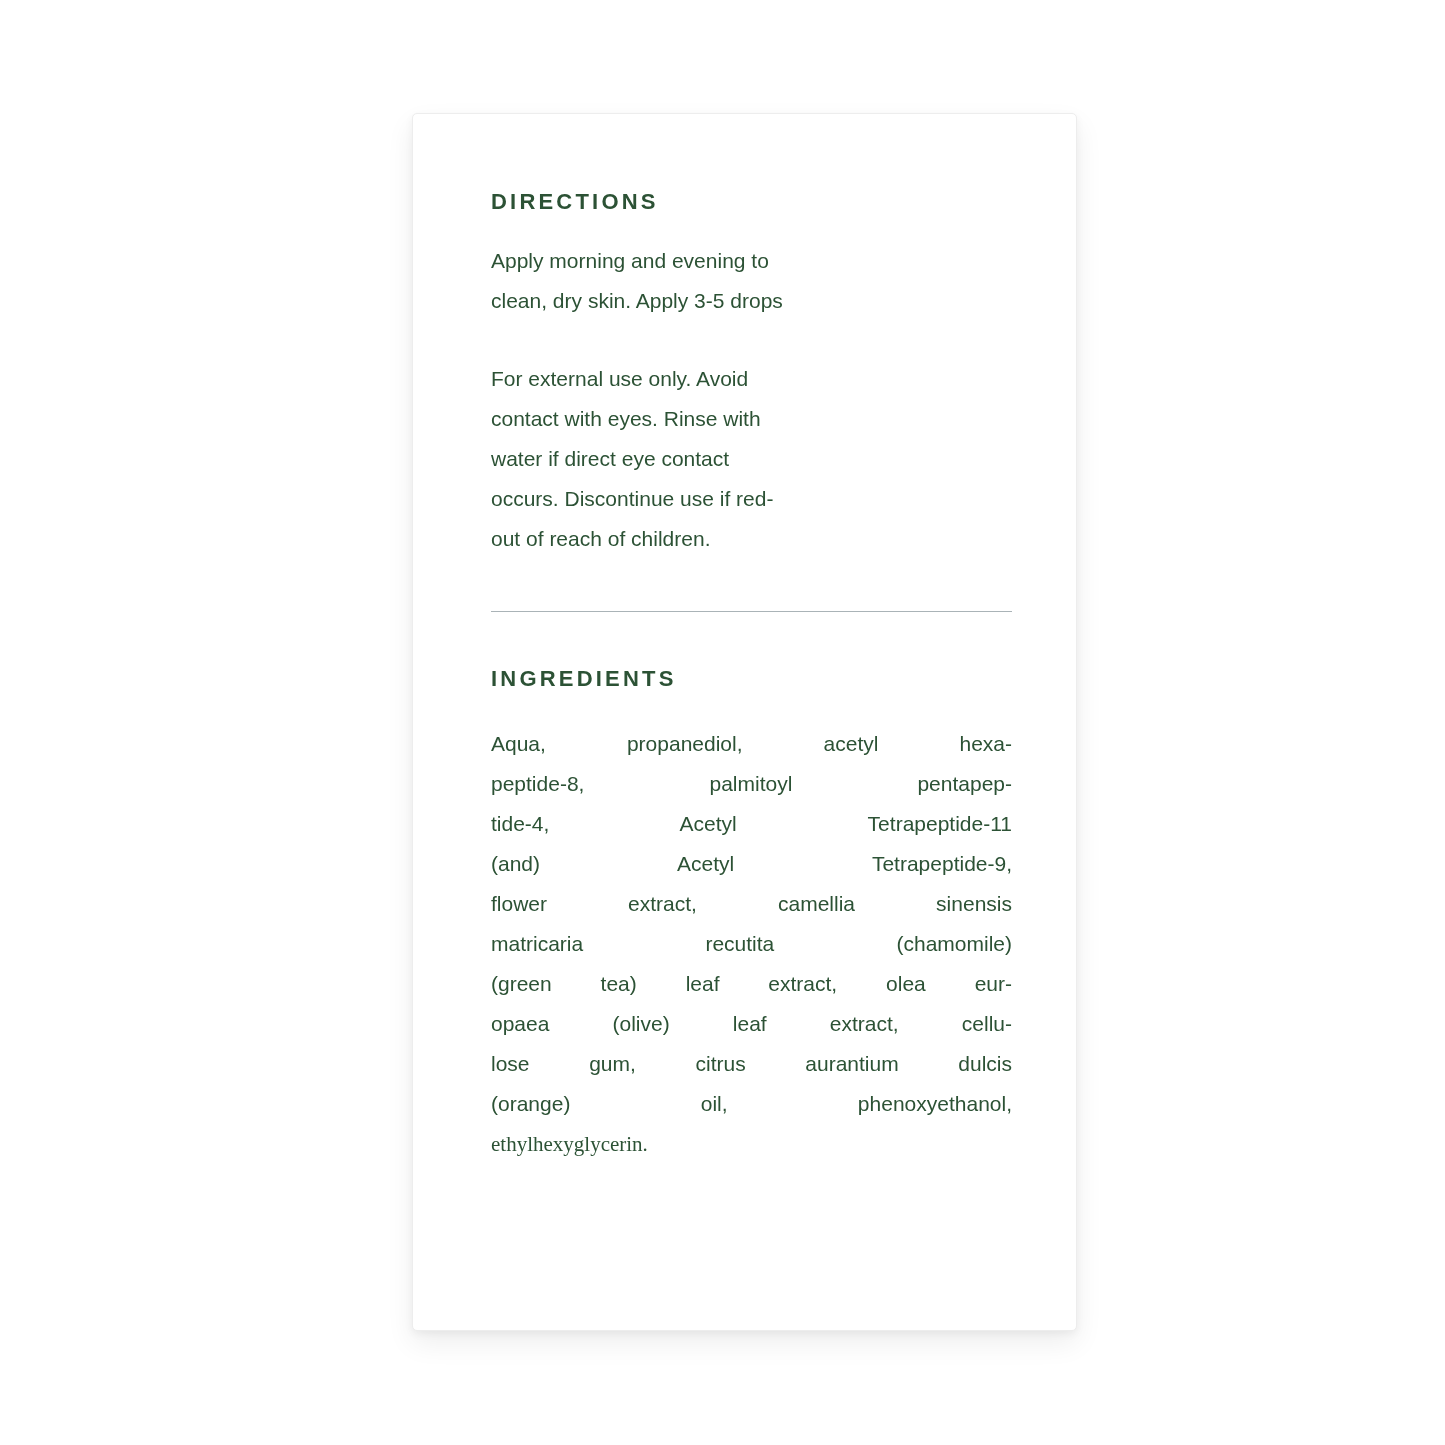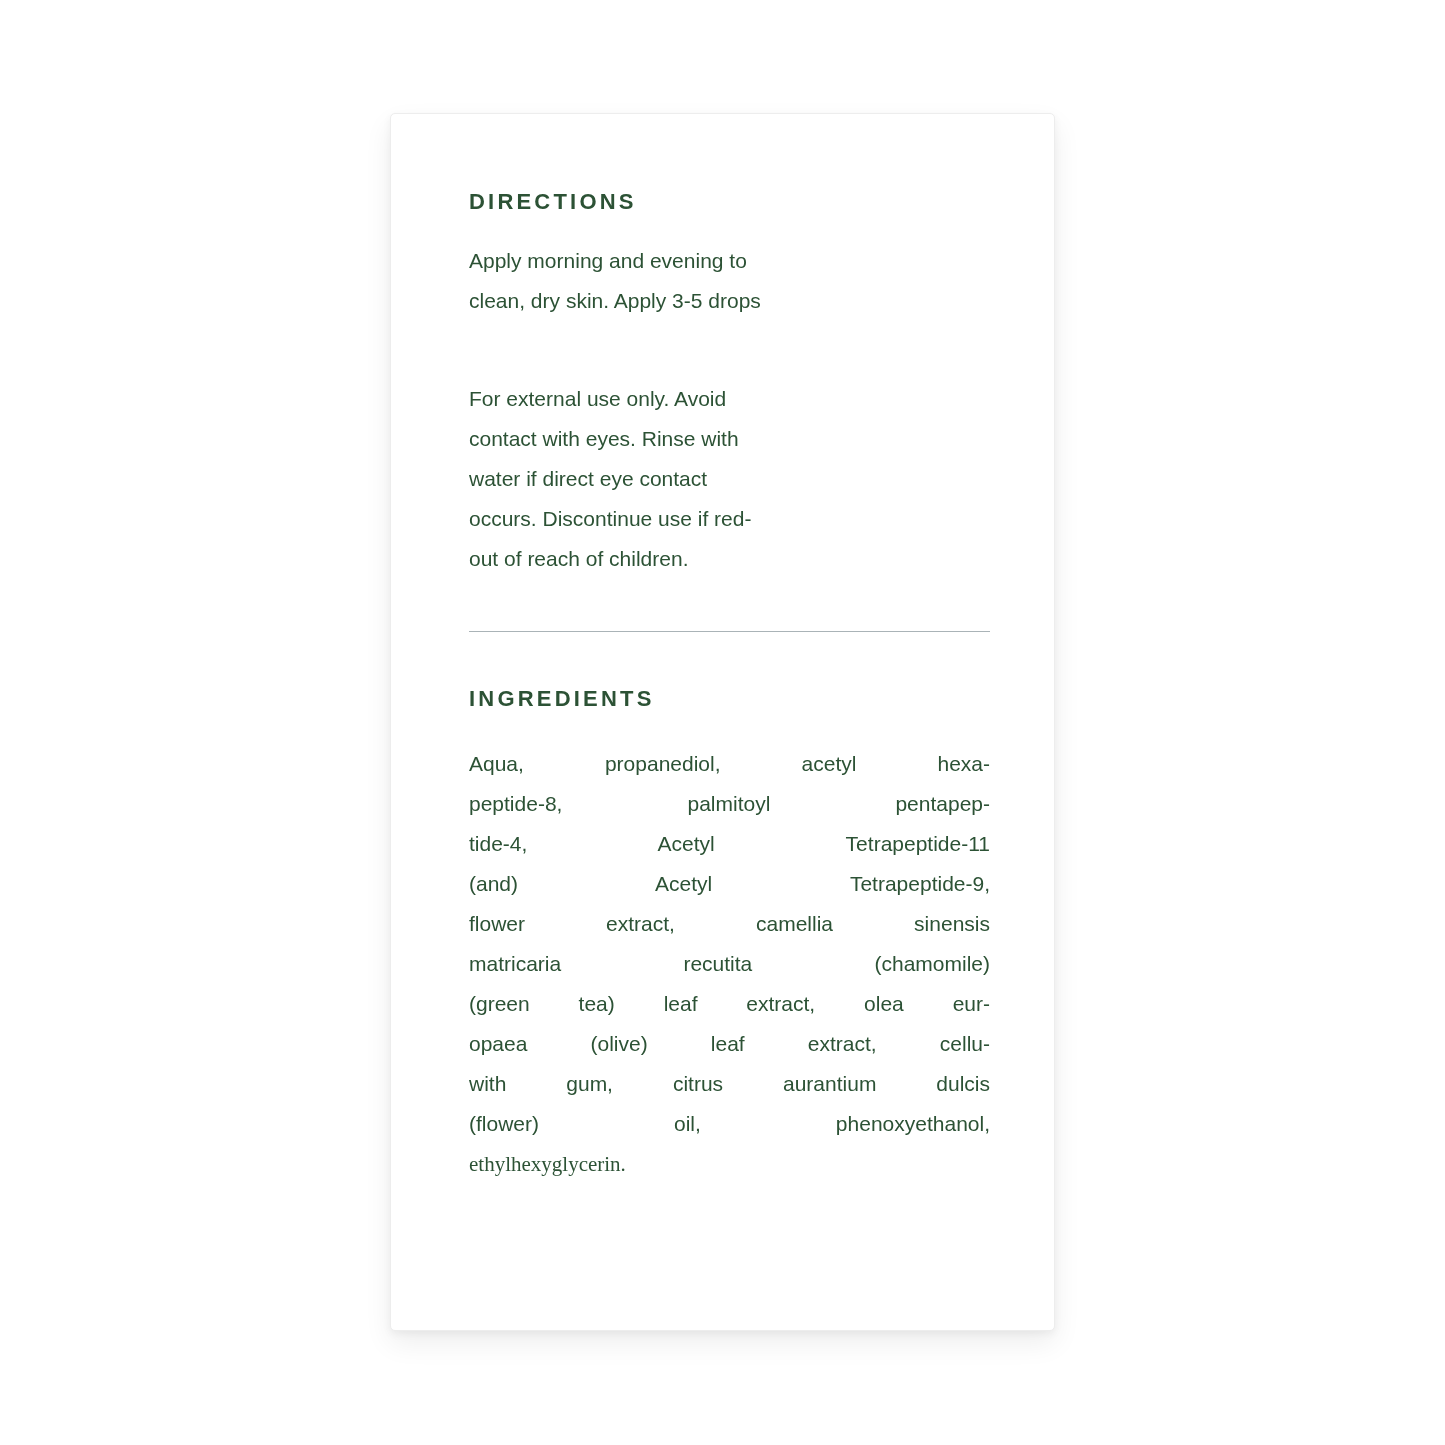--- a/index.html
+++ b/index.html
@@ -16,21 +16,21 @@
   }
   .page{
     position:relative;
     width:1445px;
     height:1445px;
     background:var(--page-bg);
     overflow:hidden;
   }
   .card{
     position:absolute;
-    left:390px;
+    left:412px;
     top:113px;
     width:665px;
     height:1218px;
     background:var(--card-bg);
     border:1px solid var(--card-border);
     border-radius:5px;
     box-shadow:0 12px 28px rgba(0,0,0,0.07), 0 3px 8px rgba(0,0,0,0.05);
     padding:75px 64px 0 78px;
   }
   .section-heading{
@@ -52,21 +52,21 @@
   .para--justified .line{
     white-space:normal;
     text-align:justify;
     text-align-last:justify;
   }
   .para--justified .line:last-child{
     text-align-last:left;
     font-family:Liberation Serif, serif;
   }
   .para + .para{
-    margin-top:58px;
+    margin-top:38px;
   }
   .divider{
     border:none;
     border-top:1.5px solid var(--divider);
     width:100%;
     margin:52px 0 0 0;
   }
   .ingredients-heading{
     margin-top:54px;
     margin-bottom:32px;
@@ -99,20 +99,20 @@
       <h2 class="section-heading ingredients-heading">INGREDIENTS</h2>
       <div class="para para--justified">
           <div class="line">Aqua, propanediol, acetyl hexa-</div>
           <div class="line">peptide-8, palmitoyl pentapep-</div>
           <div class="line">tide-4, Acetyl Tetrapeptide-11</div>
           <div class="line">(and) Acetyl Tetrapeptide-9,</div>
           <div class="line">flower extract, camellia sinensis</div>
           <div class="line">matricaria recutita (chamomile)</div>
           <div class="line">(green tea) leaf extract, olea eur-</div>
           <div class="line">opaea (olive) leaf extract, cellu-</div>
-          <div class="line">with gum, citrus aurantium dulcis</div>
-          <div class="line">(flower) oil, phenoxyethanol,</div>
+          <div class="line">lose gum, citrus aurantium dulcis</div>
+          <div class="line">(orange) oil, phenoxyethanol,</div>
           <div class="line">ethylhexyglycerin.</div>
         </div>
     </section>
 
   </div>
 </div>
 
 </body></html>

